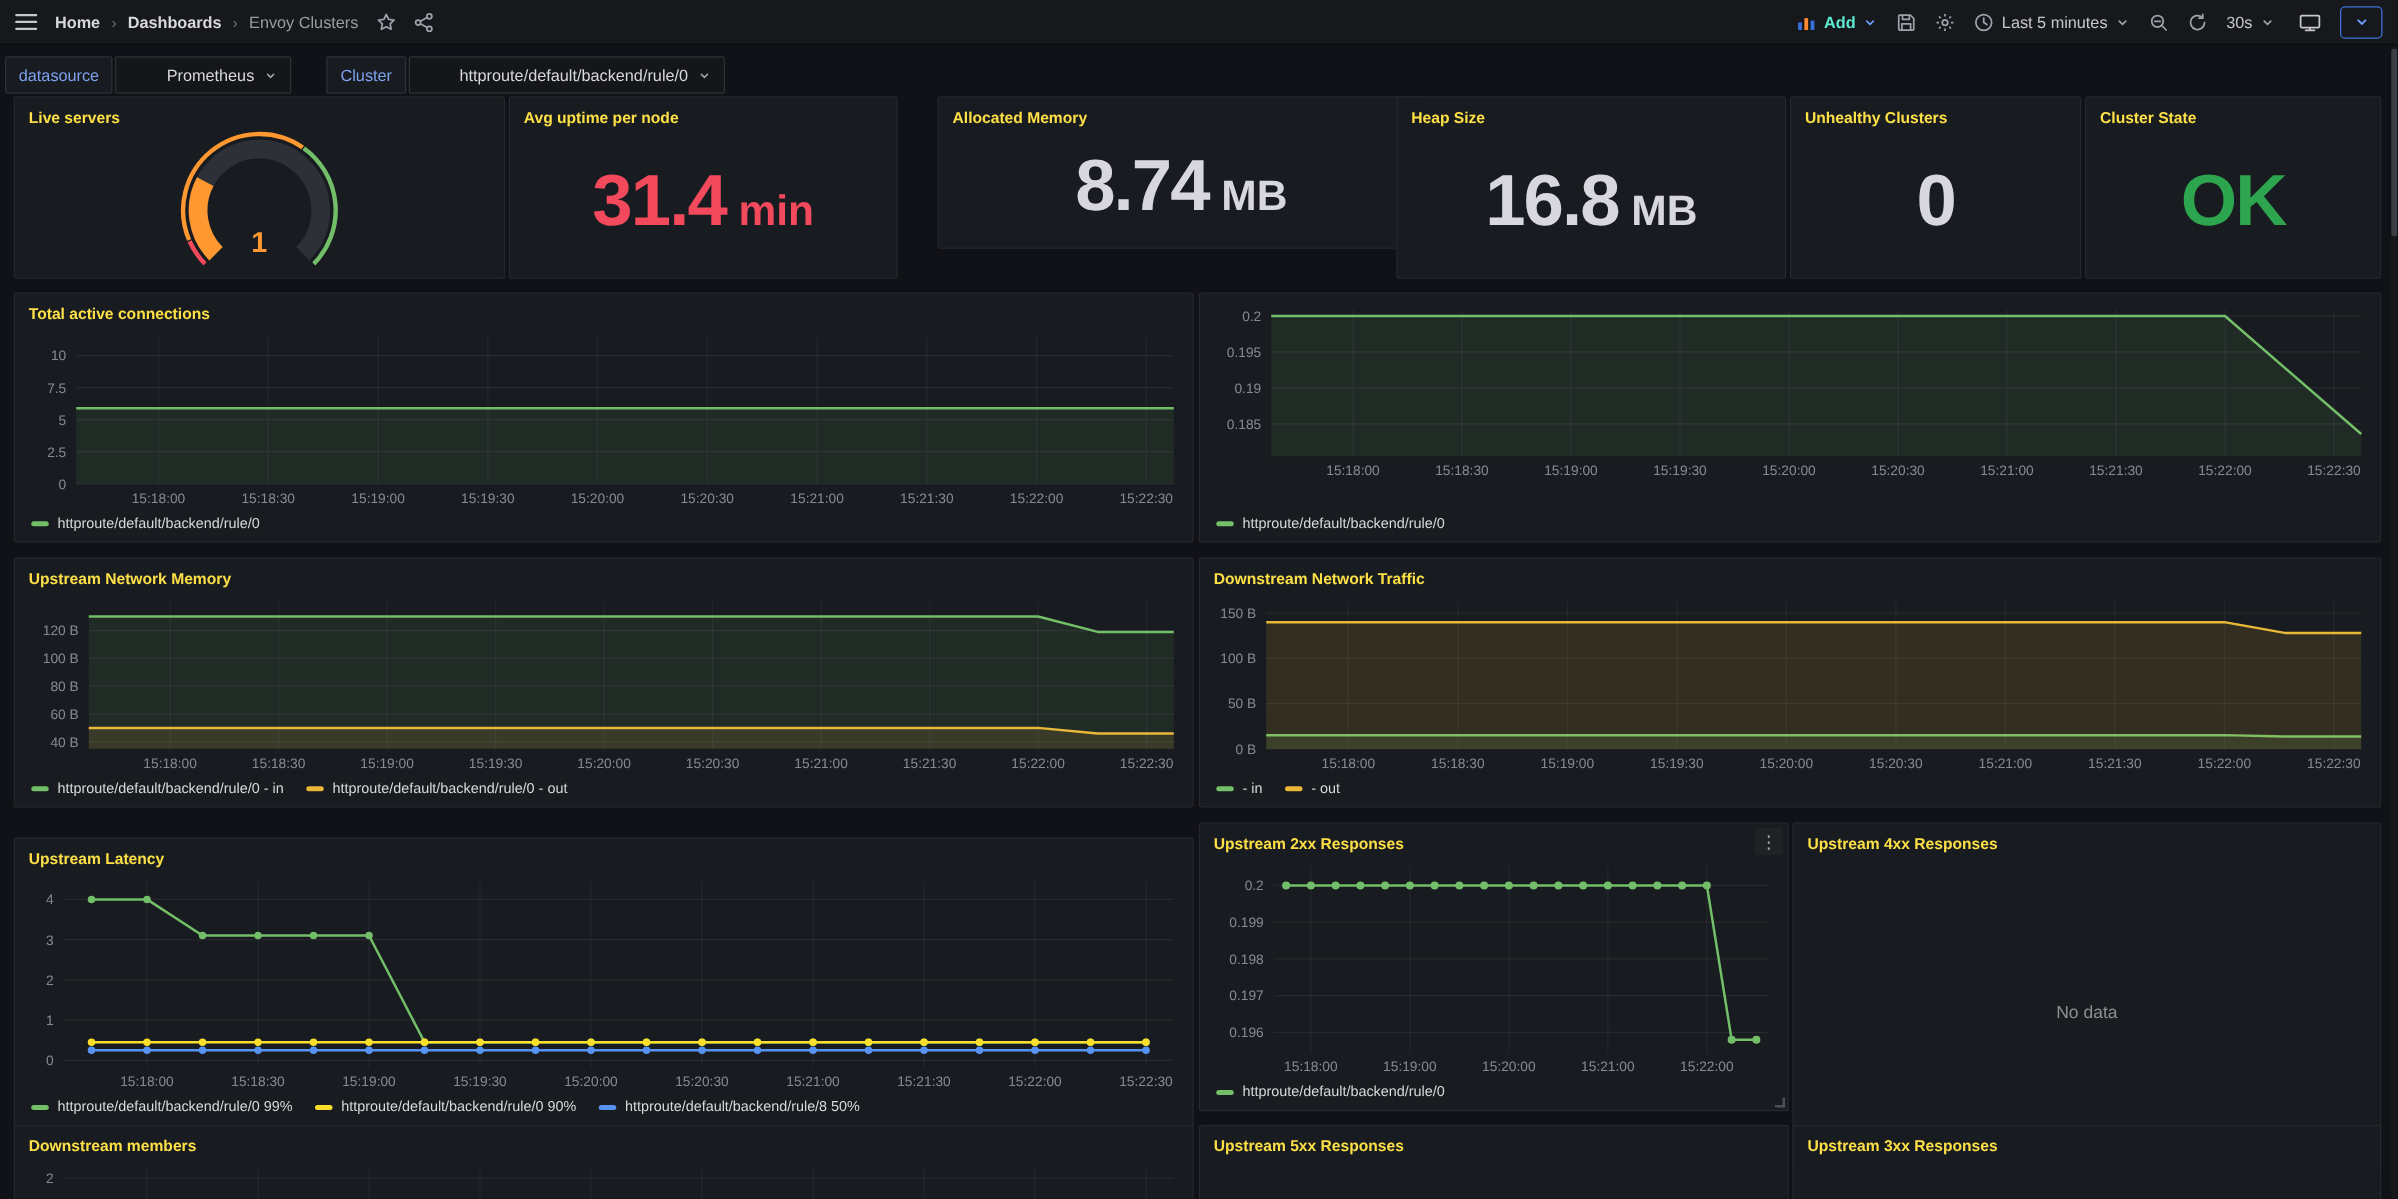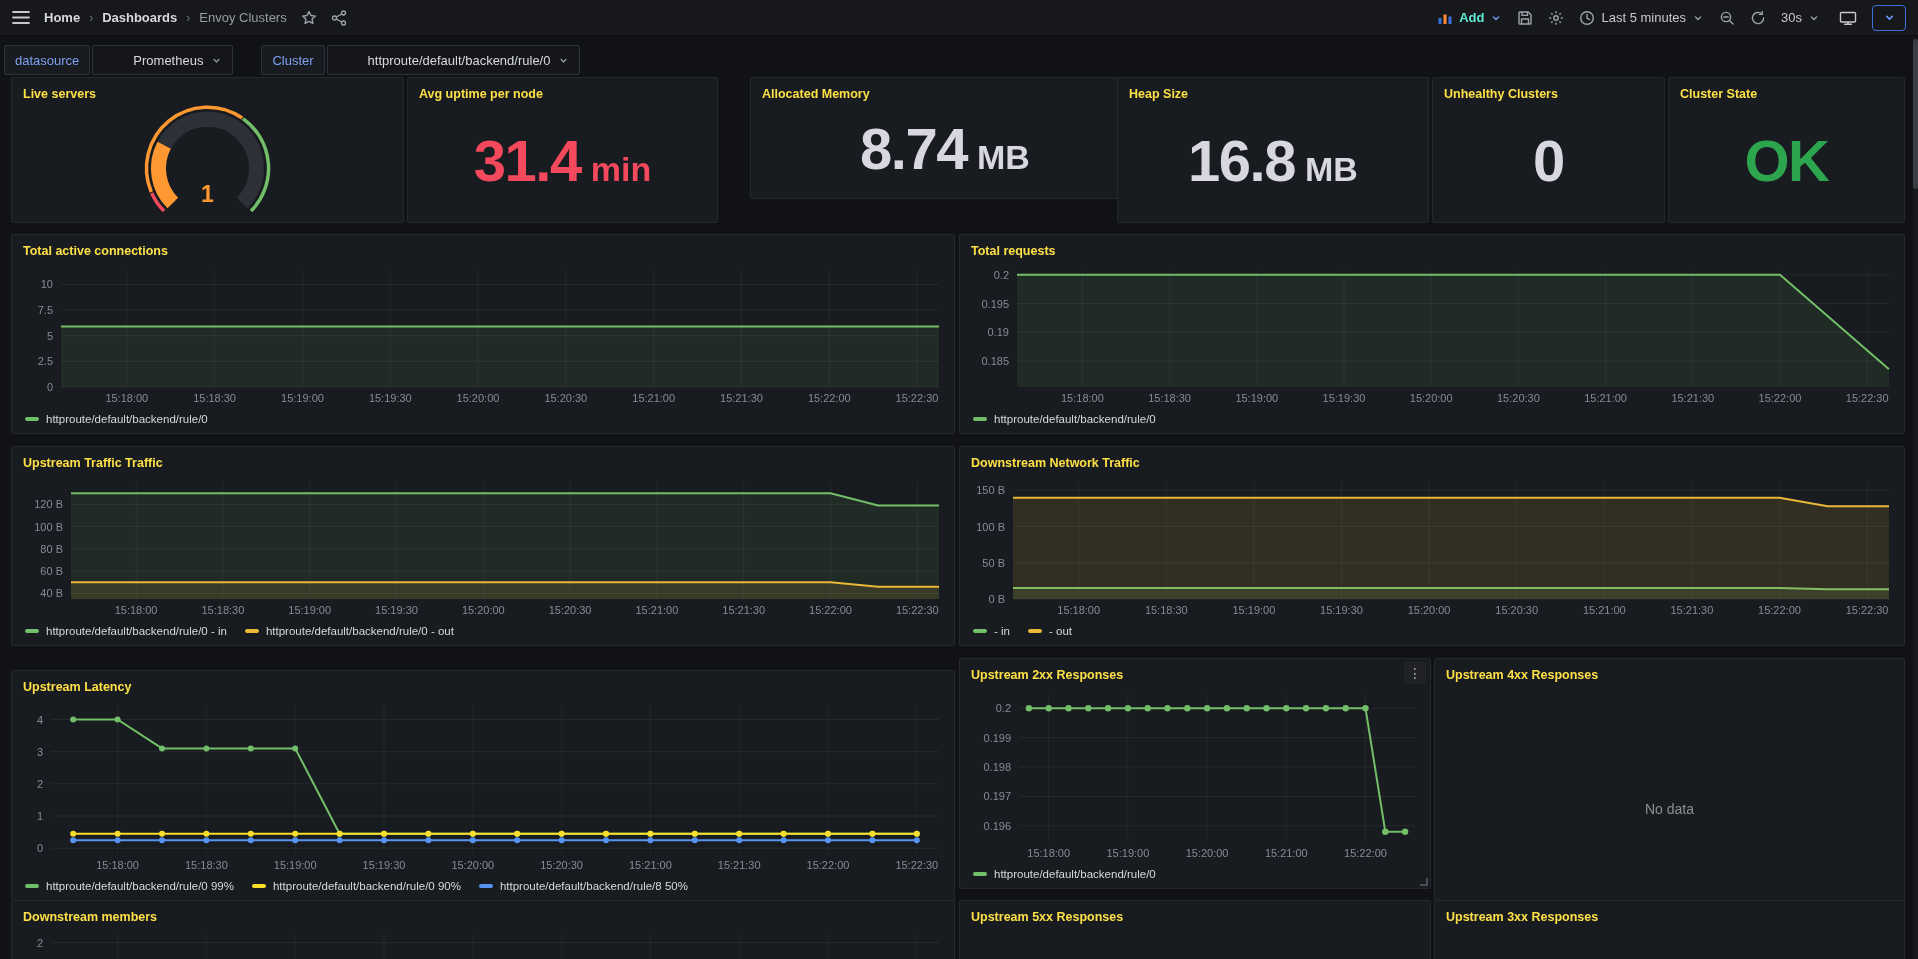--- a/index.html
+++ b/index.html
@@ -317,23 +317,20 @@
       </div>
     <div class="legend">
         <span class="legend-item">
           <i style="background: rgb(115, 191, 105);"></i>
           <span>httproute/default/backend/rule/0</span>
         </span>
       </div>
   </div>
 
   <div class="panel" style="left:959px;top:234px;width:946px;height:200px;">
-    <div class="panel-header">
-        <span class="panel-title">Total requests</span>
-      </div>
     <div class="chart">
         <svg width="926" height="146" xmlns="http://www.w3.org/2000/svg">
           <line x1="48" x2="920" y1="99.1" y2="99.1" stroke="rgba(204,204,220,0.08)"></line>
           <text class="tick-label" x="40" y="103.1" text-anchor="end">0.185</text>
           <line x1="48" x2="920" y1="70.3" y2="70.3" stroke="rgba(204,204,220,0.08)"></line>
           <text class="tick-label" x="40" y="74.3" text-anchor="end">0.19</text>
           <line x1="48" x2="920" y1="41.5" y2="41.5" stroke="rgba(204,204,220,0.08)"></line>
           <text class="tick-label" x="40" y="45.5" text-anchor="end">0.195</text>
           <line x1="48" x2="920" y1="12.8" y2="12.8" stroke="rgba(204,204,220,0.08)"></line>
           <text class="tick-label" x="40" y="16.8" text-anchor="end">0.2</text>
@@ -364,21 +361,21 @@
     <div class="legend">
         <span class="legend-item">
           <i style="background: rgb(115, 191, 105);"></i>
           <span>httproute/default/backend/rule/0</span>
         </span>
       </div>
   </div>
 
   <div class="panel" style="left:11px;top:446px;width:944px;height:200px;">
     <div class="panel-header">
-        <span class="panel-title">Upstream Traffic Traffic</span>
+        <span class="panel-title">Upstream Network Memory</span>
       </div>
     <div class="chart">
         <svg width="924" height="146" xmlns="http://www.w3.org/2000/svg">
           <line x1="50" x2="918" y1="119.4" y2="119.4" stroke="rgba(204,204,220,0.08)"></line>
           <text class="tick-label" x="42" y="123.4" text-anchor="end">40 B</text>
           <line x1="50" x2="918" y1="97.2" y2="97.2" stroke="rgba(204,204,220,0.08)"></line>
           <text class="tick-label" x="42" y="101.2" text-anchor="end">60 B</text>
           <line x1="50" x2="918" y1="74.9" y2="74.9" stroke="rgba(204,204,220,0.08)"></line>
           <text class="tick-label" x="42" y="78.9" text-anchor="end">80 B</text>
           <line x1="50" x2="918" y1="52.6" y2="52.6" stroke="rgba(204,204,220,0.08)"></line>

